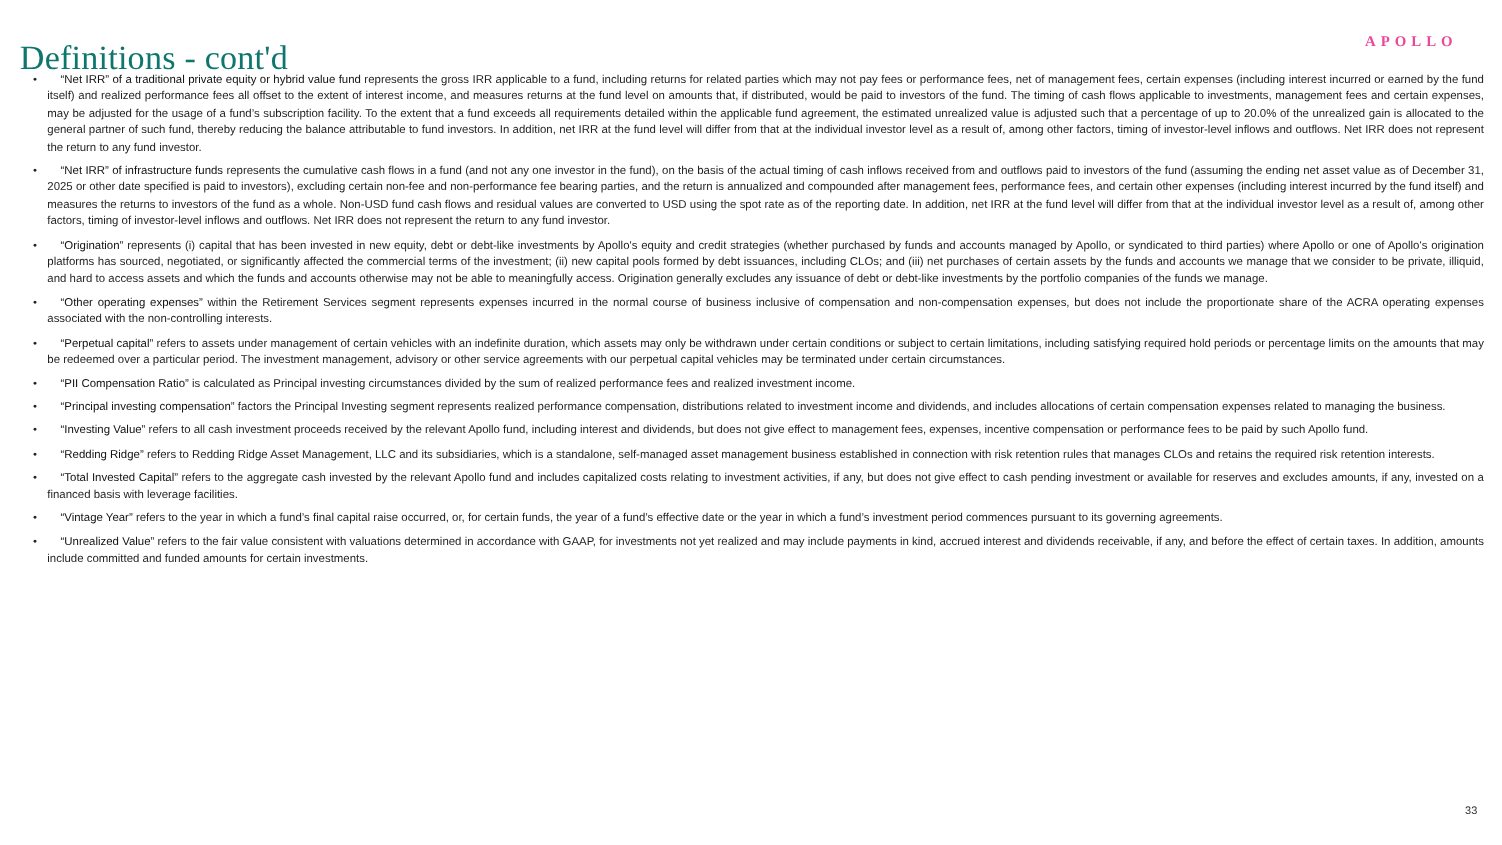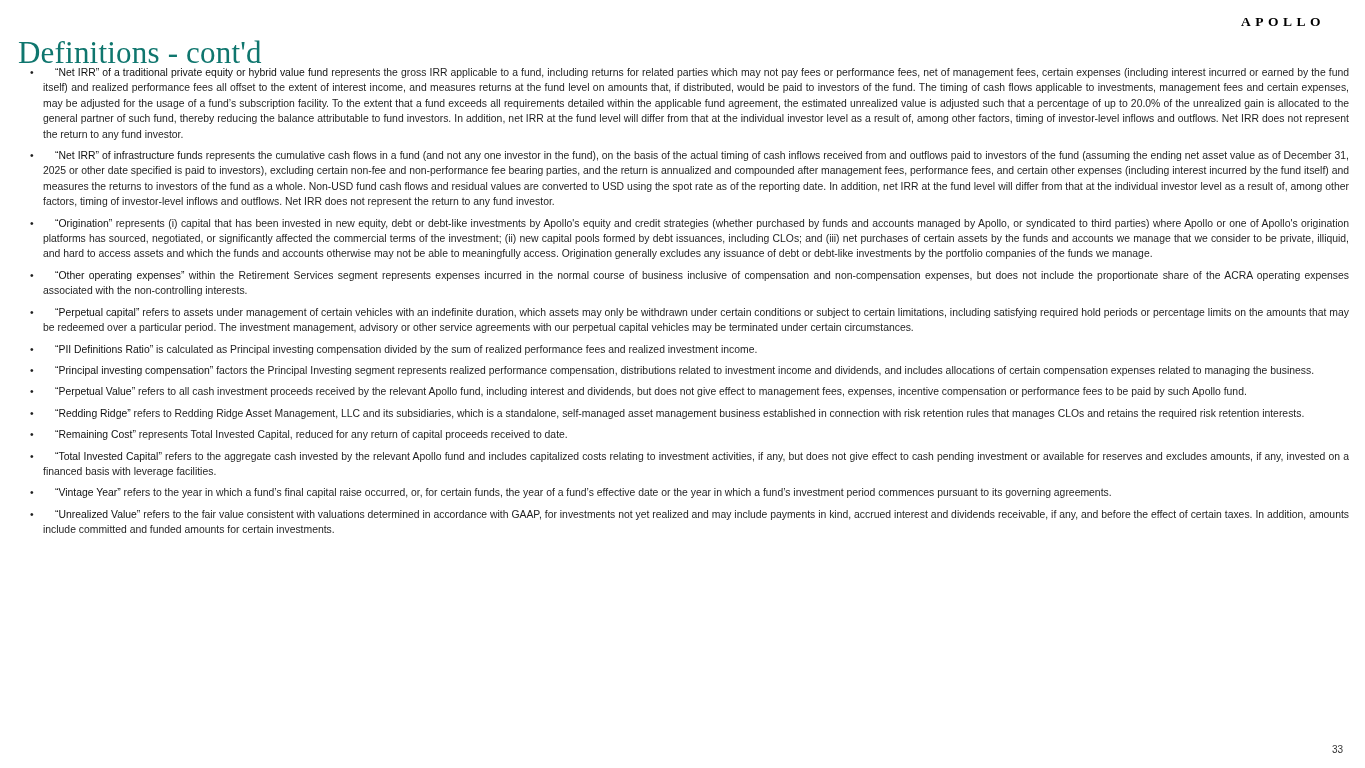--- a/index.html
+++ b/index.html
@@ -24,27 +24,27 @@
     left: 18px;
     font-family: "Liberation Serif", "DejaVu Serif", serif;
     font-weight: 400;
     font-size: 31px;
     letter-spacing: 0.2px;
     color: #0f766e;
     white-space: nowrap;
   }
   .logo {
     position: absolute;
-    top: 14px;
+    top: 30px;
     right: 40px;
     font-family: "Liberation Serif", "DejaVu Serif", serif;
     font-size: 13.5px;
     font-weight: 600;
     letter-spacing: 4.5px;
-    color: #000000;
+    color: #ec4899;
   }
   .defs {
     position: absolute;
     top: 65px;
     left: 30px;
     width: 1319px;
     list-style: none;
     margin: 0;
     padding: 0;
   }
@@ -62,45 +62,44 @@
     position: absolute;
     left: 0;
     top: 0;
     font-size: 10.4px;
     color: #1f1f1f;
   }
   .defs b { font-weight: 400; color: #111; margin-left: 12px; }
   .page-number {
     position: absolute;
     right: 22px;
-    bottom: 13px;
+    bottom: 25px;
     font-size: 10px;
     color: #333;
   }
 </style>
 </head>
 <body>
 
 <div class="slide">
 
   <h1 class="page-title">Definitions - cont'd</h1>
 
   <div class="logo">APOLLO</div>
 
   <ul class="defs">
     <li><b>“Net IRR” of a traditional private equity or hybrid value fund</b> <span>represents the gross IRR applicable to a fund, including returns for related parties which may not pay fees or performance fees, net of management fees, certain expenses (including interest incurred or earned by the fund itself) and realized performance fees all offset to the extent of interest income, and measures returns at the fund level on amounts that, if distributed, would be paid to investors of the fund. The timing of cash flows applicable to investments, management fees and certain expenses, may be adjusted for the usage of a fund’s subscription facility. To the extent that a fund exceeds all requirements detailed within the applicable fund agreement, the estimated unrealized value is adjusted such that a percentage of up to 20.0% of the unrealized gain is allocated to the general partner of such fund, thereby reducing the balance attributable to fund investors. In addition, net IRR at the fund level will differ from that at the individual investor level as a result of, among other factors, timing of investor-level inflows and outflows. Net IRR does not represent the return to any fund investor.</span></li>
     <li><b>“Net IRR” of infrastructure funds</b> <span>represents the cumulative cash flows in a fund (and not any one investor in the fund), on the basis of the actual timing of cash inflows received from and outflows paid to investors of the fund (assuming the ending net asset value as of December 31, 2025 or other date specified is paid to investors), excluding certain non-fee and non-performance fee bearing parties, and the return is annualized and compounded after management fees, performance fees, and certain other expenses (including interest incurred by the fund itself) and measures the returns to investors of the fund as a whole. Non-USD fund cash flows and residual values are converted to USD using the spot rate as of the reporting date. In addition, net IRR at the fund level will differ from that at the individual investor level as a result of, among other factors, timing of investor-level inflows and outflows. Net IRR does not represent the return to any fund investor.</span></li>
     <li><b>“Origination”</b> <span>represents (i) capital that has been invested in new equity, debt or debt-like investments by Apollo's equity and credit strategies (whether purchased by funds and accounts managed by Apollo, or syndicated to third parties) where Apollo or one of Apollo's origination platforms has sourced, negotiated, or significantly affected the commercial terms of the investment; (ii) new capital pools formed by debt issuances, including CLOs; and (iii) net purchases of certain assets by the funds and accounts we manage that we consider to be private, illiquid, and hard to access assets and which the funds and accounts otherwise may not be able to meaningfully access. Origination generally excludes any issuance of debt or debt-like investments by the portfolio companies of the funds we manage.</span></li>
     <li><b>“Other operating expenses”</b> <span>within the Retirement Services segment represents expenses incurred in the normal course of business inclusive of compensation and non-compensation expenses, but does not include the proportionate share of the ACRA operating expenses associated with the non-controlling interests.</span></li>
     <li><b>“Perpetual capital”</b> <span>refers to assets under management of certain vehicles with an indefinite duration, which assets may only be withdrawn under certain conditions or subject to certain limitations, including satisfying required hold periods or percentage limits on the amounts that may be redeemed over a particular period. The investment management, advisory or other service agreements with our perpetual capital vehicles may be terminated under certain circumstances.</span></li>
-    <li><b>“PII Definitions Ratio”</b> <span>is calculated as Principal investing compensation divided by the sum of realized performance fees and realized investment income.</span></li>
+    <li><b>“PII Compensation Ratio”</b> <span>is calculated as Principal investing circumstances divided by the sum of realized performance fees and realized investment income.</span></li>
     <li><b>“Principal investing compensation”</b> <span>factors the Principal Investing segment represents realized performance compensation, distributions related to investment income and dividends, and includes allocations of certain compensation expenses related to managing the business.</span></li>
-    <li><b>“Perpetual Value”</b> <span>refers to all cash investment proceeds received by the relevant Apollo fund, including interest and dividends, but does not give effect to management fees, expenses, incentive compensation or performance fees to be paid by such Apollo fund.</span></li>
+    <li><b>“Investing Value”</b> <span>refers to all cash investment proceeds received by the relevant Apollo fund, including interest and dividends, but does not give effect to management fees, expenses, incentive compensation or performance fees to be paid by such Apollo fund.</span></li>
     <li><b>“Redding Ridge”</b> <span>refers to Redding Ridge Asset Management, LLC and its subsidiaries, which is a standalone, self-managed asset management business established in connection with risk retention rules that manages CLOs and retains the required risk retention interests.</span></li>
-    <li><b>“Remaining Cost”</b> <span>represents Total Invested Capital, reduced for any return of capital proceeds received to date.</span></li>
     <li><b>“Total Invested Capital”</b> <span>refers to the aggregate cash invested by the relevant Apollo fund and includes capitalized costs relating to investment activities, if any, but does not give effect to cash pending investment or available for reserves and excludes amounts, if any, invested on a financed basis with leverage facilities.</span></li>
     <li><b>“Vintage Year”</b> <span>refers to the year in which a fund’s final capital raise occurred, or, for certain funds, the year of a fund’s effective date or the year in which a fund’s investment period commences pursuant to its governing agreements.</span></li>
     <li><b>“Unrealized Value”</b> <span>refers to the fair value consistent with valuations determined in accordance with GAAP, for investments not yet realized and may include payments in kind, accrued interest and dividends receivable, if any, and before the effect of certain taxes. In addition, amounts include committed and funded amounts for certain investments.</span></li>
   </ul>
 
   <div class="page-number">33</div>
 
 </div>
 
 </body></html>

